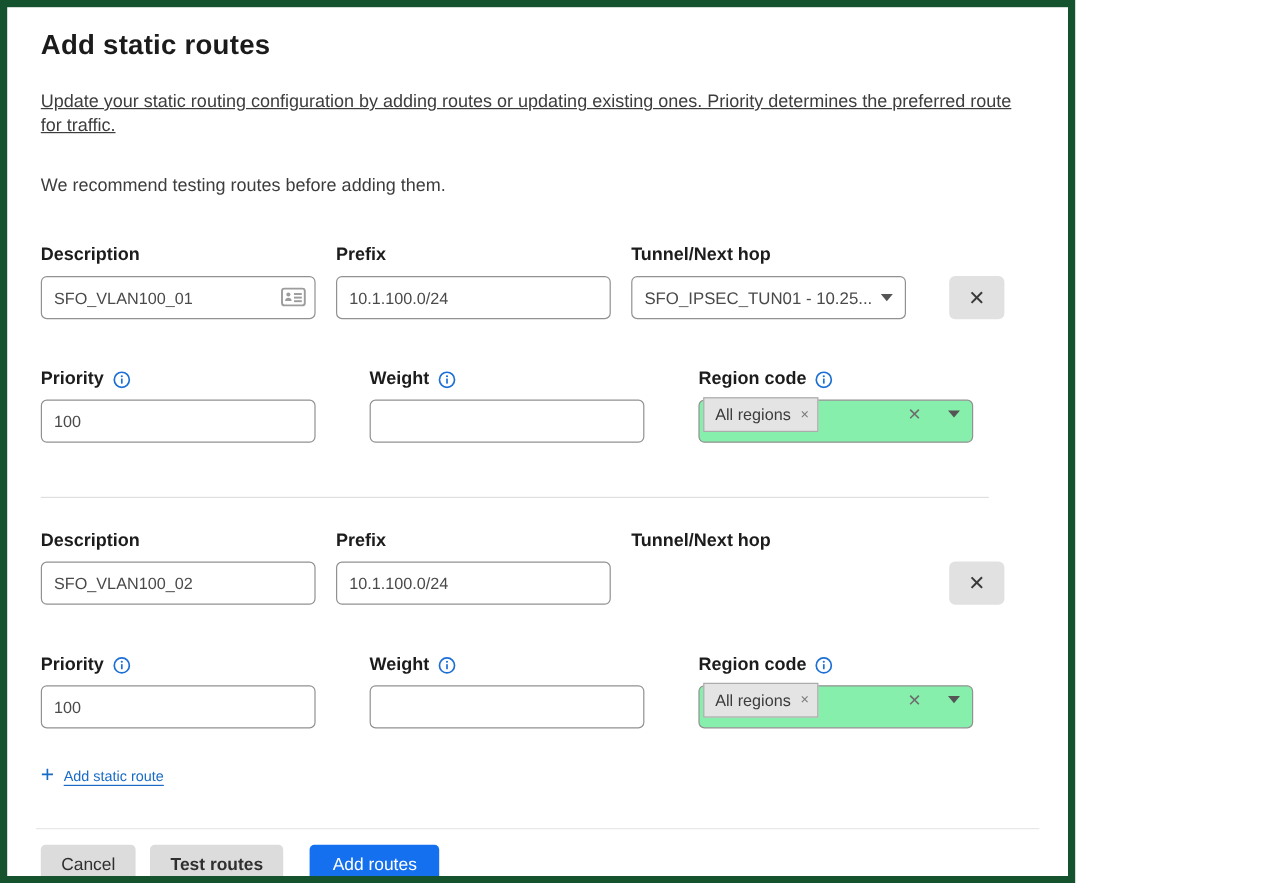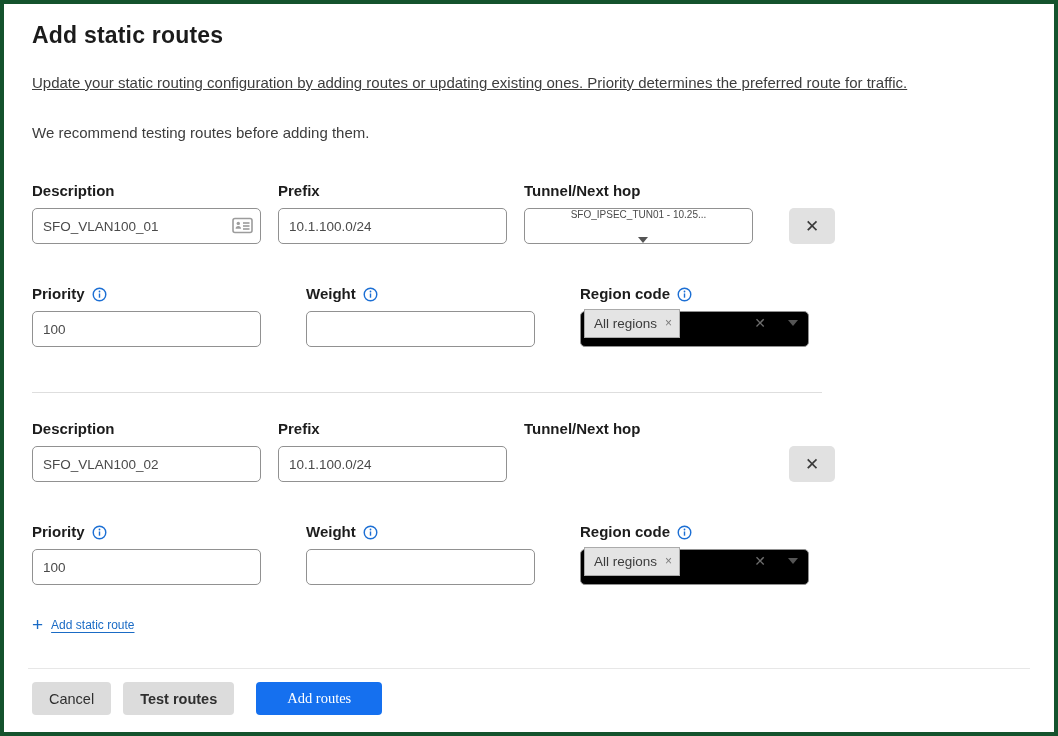--- a/index.html
+++ b/index.html
@@ -1,21 +1,21 @@
 <!DOCTYPE html>
 <html><head>
 <meta charset="utf-8">
 <style>
   * { box-sizing: border-box; margin: 0; padding: 0; }
   html, body { background: #fff; }
   body { font-family: "Liberation Sans", sans-serif; }
 
   .frame {
-    width: 1058px; height: 736px;
-    border: 4px solid #14532d;
+    width: 896px; height: 736px;
+    border: 6px solid #14532d;
     background: #fff;
     position: relative;
     padding: 14px 28px 0 28px;
     overflow: hidden;
   }
 
   .title {
     font-size: 23px; font-weight: 700; color: #1b1b1b;
     letter-spacing: 0.2px;
     margin-top: 4px;
@@ -45,42 +45,42 @@
   }
   .input-wrap { position: relative; }
   .input-card-icon {
     position: absolute; right: 8px; top: 9px; cursor: pointer;
   }
 
   .select-box {
     width: 100%; height: 36px;
     border: 1px solid #919191; border-radius: 5px;
     display: flex; align-items: center;
-    padding: 0 10px; font-size: 10px; color: #4a4a4a;
-    background: #fff; cursor: pointer; flex-direction: column;
+    padding: 0 10px; font-size: 14px; color: #4a4a4a;
+    background: #fff; cursor: pointer;
   }
   .select-box .select-value { flex: 1; white-space: nowrap; overflow: hidden; }
   .caret-down {
     width: 0; height: 0;
     border-left: 5px solid transparent; border-right: 5px solid transparent;
     border-top: 6px solid #555; margin-left: 8px;
   }
 
   .remove-btn {
     width: 46px; height: 36px; margin-left: 19px; margin-top: 27px;
     background: #e1e1e1; border: none; border-radius: 5px;
     font-size: 17px; color: #3a3a3a; cursor: pointer;
     display: flex; align-items: center; justify-content: center;
   }
 
   .multiselect {
     width: 100%; height: 36px;
     border: 1px solid #919191; border-radius: 5px;
     display: flex; align-items: center;
-    padding: 2px 10px 14px 3px; background: #000000; cursor: pointer;
+    padding: 2px 10px 14px 3px; background: #86efac; cursor: pointer;
   }
   .tag {
     background: #e4e4e4; border: 1px solid #ababab;
     height: 29px; display: flex; align-items: center;
     padding: 0 7px 0 9px; font-size: 13.5px; color: #3c3c3c; gap: 8px;
   }
   .tag-x { font-size: 12px; color: #7a7a7a; cursor: pointer; }
   .ms-spacer { flex: 1; }
   .clear-x { font-size: 14px; color: #6e6e6e; cursor: pointer; margin-right: 14px; }
 
@@ -108,21 +108,21 @@
     display: flex; align-items: flex-start; margin-top: 13px;
   }
   .btn {
     height: 33px; border-radius: 4px; border: none;
     font-size: 14.5px; cursor: pointer; padding: 0 17px;
     font-family: "Liberation Sans", sans-serif;
   }
   .btn-gray { background: #dcdcdc; color: #2f2f2f; }
   .btn-cancel { margin-right: 12px; }
   .btn-test { margin-right: 22px; font-weight: bold; }
-  .btn-primary { background: #1570ef; color: #fff; padding: 0 31px; font-family: Liberation Serif, serif; }
+  .btn-primary { background: #1570ef; color: #fff; padding: 0 19px; }
 </style>
 </head>
 <body>
 
 <div class="frame">
 
   <div class="title">Add static routes</div>
   <div class="desc">Update your static routing configuration by adding routes or updating existing ones. Priority determines the preferred route for traffic.</div>
   <div class="note">We recommend testing routes before adding them.</div>
 

